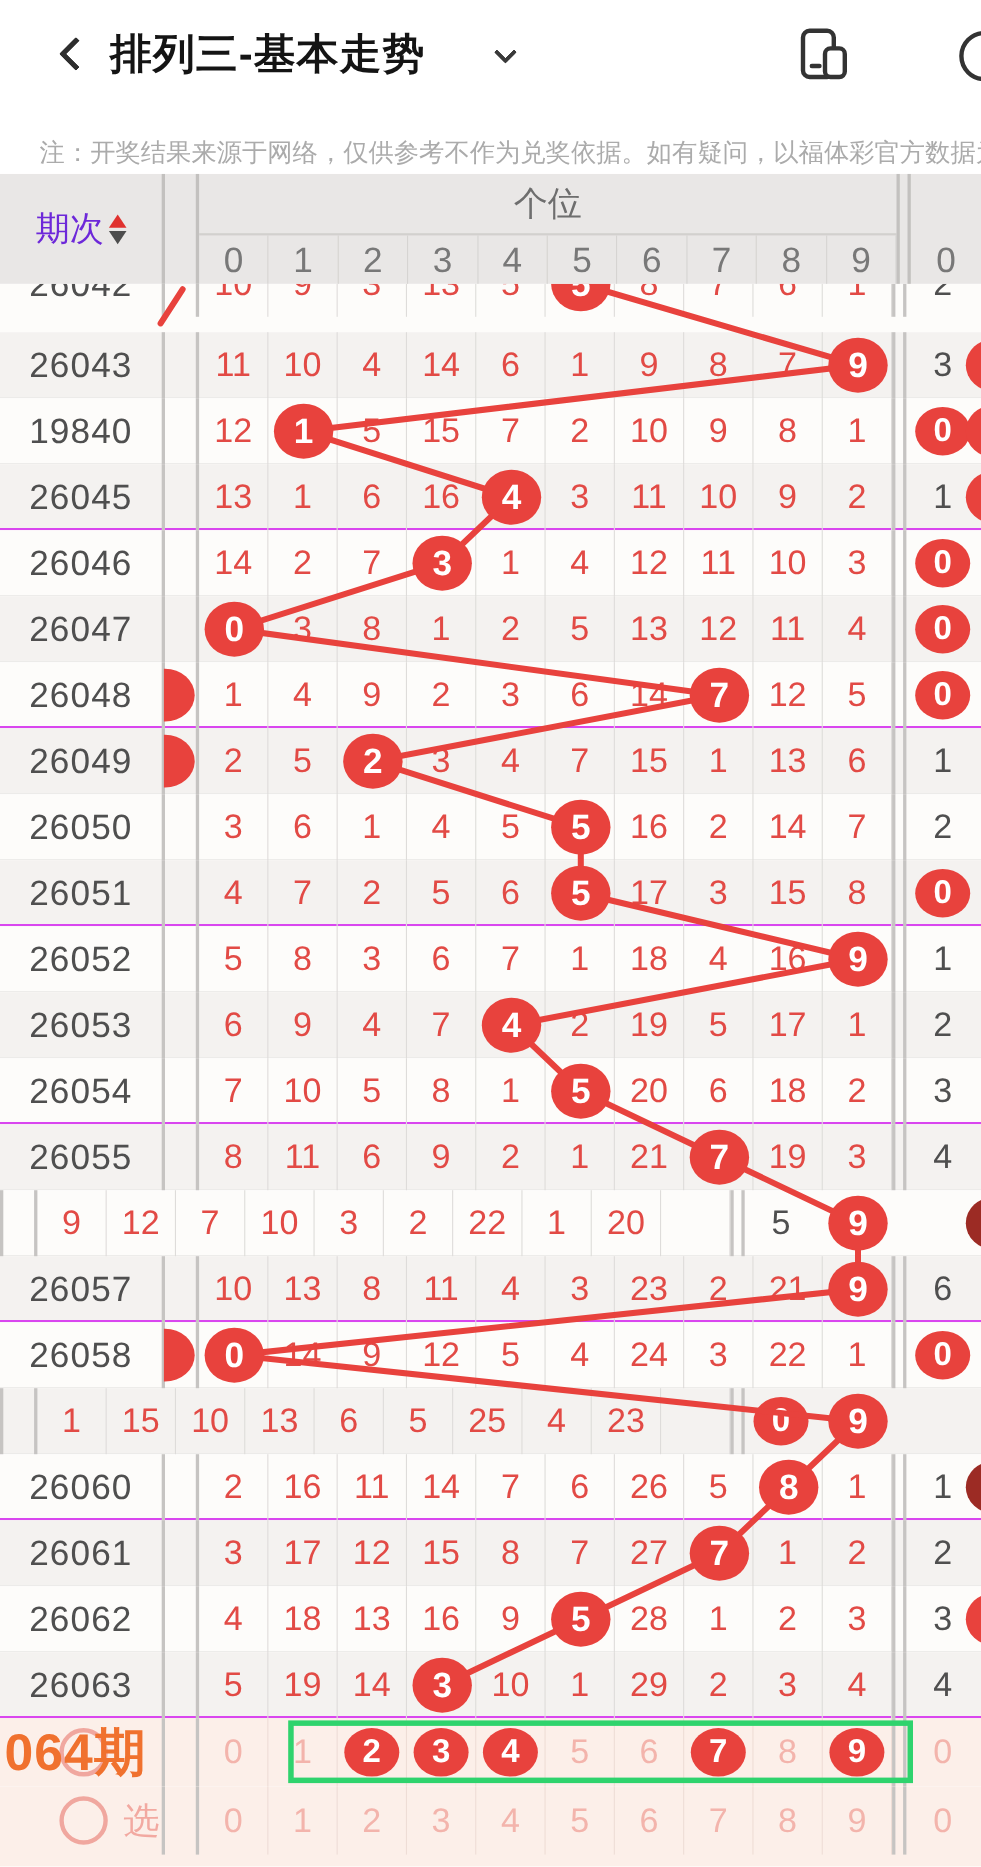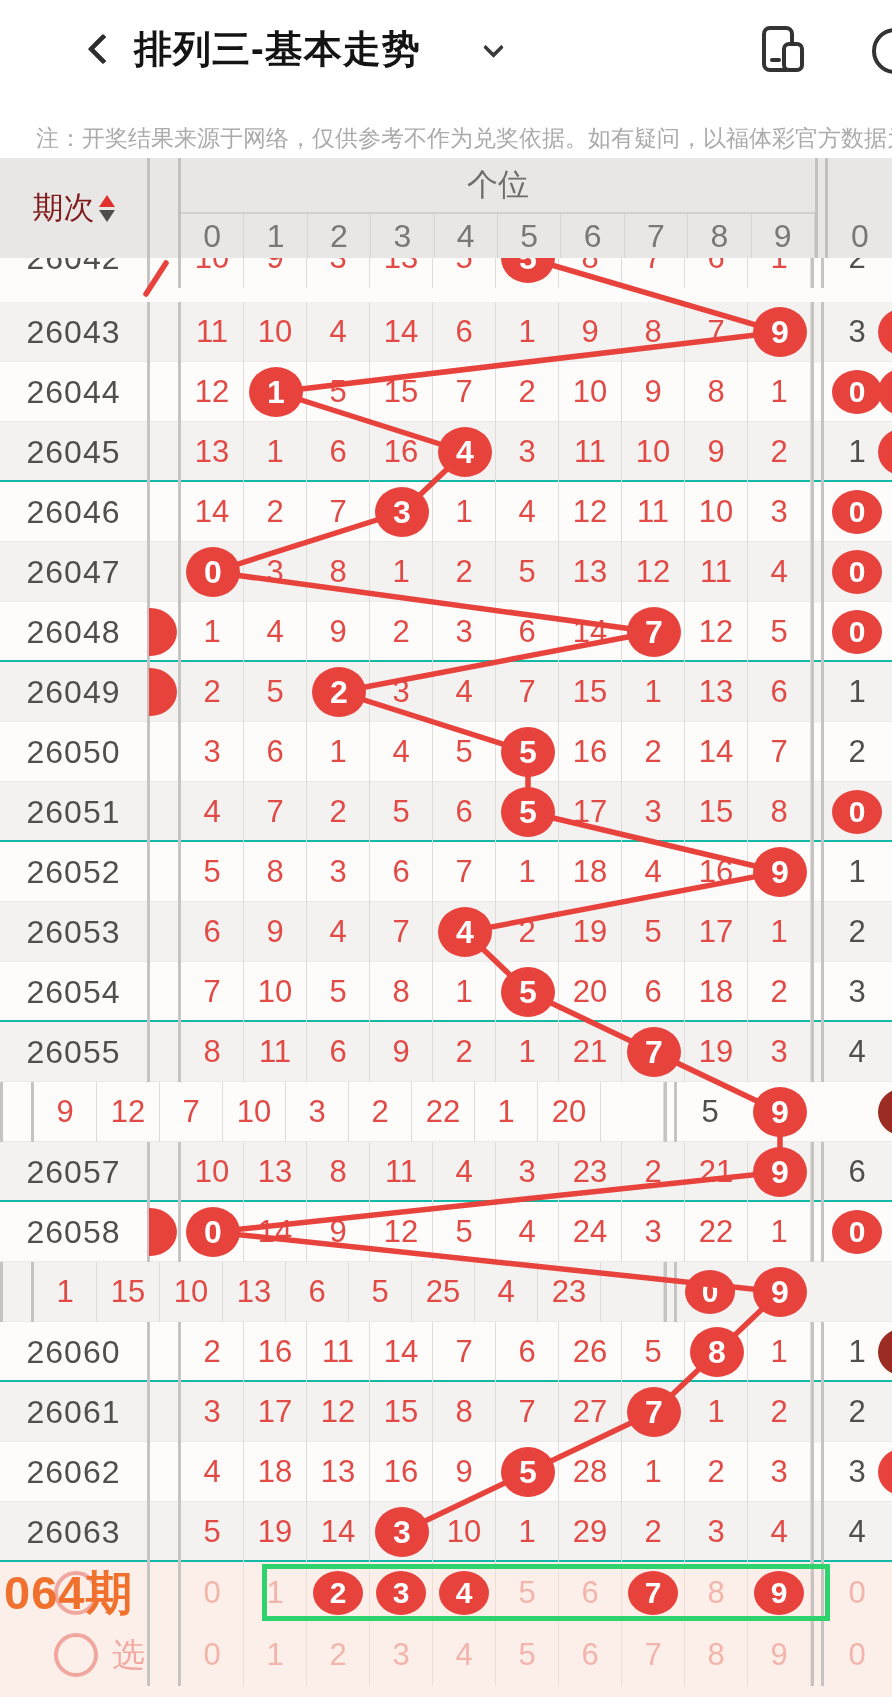--- a/index.html
+++ b/index.html
@@ -1,58 +1,58 @@
 <!DOCTYPE html>
 <html><head>
 <meta charset="utf-8">
 <style>
   * { margin:0; padding:0; box-sizing:border-box; }
   html,body { background:#ffffff; }
   body { font-family:"Liberation Sans","DejaVu Sans",sans-serif; }
   #app { position:relative; width:892px; height:1697px; background:#fff; overflow:hidden; }
 
   
-  .navbar { position:relative; height:100px; background:#fff; z-index:20;margin-left:34px; }
+  .navbar { position:relative; height:100px; background:#fff; z-index:20; }
   .back-chev { position:absolute; left:58px; top:38px; width:22px; height:22px;
     border-left:5px solid #2e2e2e; border-bottom:5px solid #2e2e2e; transform:rotate(45deg); border-radius:2px; }
   .nav-title { position:absolute; left:100px; top:24px; font-size:38px; font-weight:bold; color:#141414; letter-spacing:1px; }
   .dd-chev { position:absolute; left:452px; top:40px; width:15px; height:15px;
     border-right:4px solid #3a3a3a; border-bottom:4px solid #3a3a3a; transform:rotate(45deg); border-radius:2px; }
   .icon-multiwin { position:absolute; left:728px; top:26px; width:46px; height:50px; }
   .mw-big { position:absolute; left:0; top:0; width:32px; height:46px; border:4px solid #333; border-radius:8px; background:#fff; }
   .mw-dash { position:absolute; left:8px; top:32px; width:11px; height:4px; background:#333; border-radius:2px; }
   .mw-small { position:absolute; left:20px; top:16px; width:22px; height:30px; border:4px solid #333; border-radius:7px; background:#fff; }
   .icon-partcircle { position:absolute; right:-26px; top:28px; width:46px; height:46px; border:4px solid #333; border-radius:50%; background:#fff; }
 
   
   .notice { height:58px; background:#fff; white-space:nowrap; overflow:hidden;
     font-size:23px; color:#ababab; padding-left:36px; line-height:76px; z-index:20; position:relative; }
 
   
   .thead { position:relative; height:100px; background:#e9e7e6; z-index:10; }
   .h-period { width:147px; height:100px; display:flex; align-items:center; justify-content:center;
-    font-size:31px; color:#7f1d1d; position:absolute; left:0; top:0; }
+    font-size:31px; color:#6d28d9; position:absolute; left:0; top:0; }
   .sortgrp { display:inline-block; margin-left:4px; }
   .tri { width:0; height:0; border-left:8px solid transparent; border-right:8px solid transparent; display:block; }
   .tri-up { border-bottom:12px solid #e0312e; margin-bottom:3px; }
   .tri-dn { border-top:12px solid #4d4d4d; }
   .h-sliver { width:34px; height:100px; margin-left:147px; border-left:3px solid #c3c1bf; border-right:3px solid #c3c1bf; }
   .h-right-block { position:absolute; left:181px; top:0; width:711px; height:100px; }
   .h-group { position:absolute; left:0; top:0; width:634px; height:56px; display:flex; align-items:center; justify-content:center;
     font-size:31px; color:#6e6e6e; border-bottom:2px solid #d2d0ce; }
   .h-digits { position:absolute; left:0; top:56px; width:634px; height:44px; display:flex; }
   .h-digit { width:63.4px; text-align:center; font-size:32px; color:#787878; line-height:44px; border-right:1px solid #d6d4d2; }
   .h-gdiv { position:absolute; left:634px; top:0; width:13px; height:100px; border-left:3px solid #c3c1bf; border-right:3px solid #c3c1bf; }
   .h-rcell { position:absolute; left:647px; top:56px; width:64px; height:44px; text-align:center; font-size:32px; color:#787878; line-height:44px; }
 
   
   .tbody { position:relative; }
   .row { display:flex; width:892px; height:60px; background:#fdfcfa; border-bottom:1px solid #eceae8; }
   .row.alt { background:#f4f2f0; }
-  .row.sep3 { border-bottom:2px solid #14b8a6; }
+  .row.sep3 { border-bottom:2px solid #d946ef; }
   .row.clipped { height:44px; overflow:hidden; border-bottom:none; }
   .row-inner { display:flex; width:892px; height:60px; }
   .row.clipped .row-inner { margin-top:-30px; }
   .period { width:147px; display:flex; align-items:center; justify-content:center;
     font-size:32px; color:#4f4f4f; letter-spacing:1px; }
   .sliver { width:34px; border-left:3px solid #c6c4c2; border-right:3px solid #c6c4c2; }
   .cell { width:63px; display:flex; align-items:center; justify-content:center;
     font-size:31px; color:#e24a45; border-right:1px solid #dedcda; }
   .gdiv { width:13px; border-left:3px solid #c6c4c2; border-right:3px solid #c6c4c2; }
   .rcell { width:66px; display:flex; align-items:center; justify-content:center; font-size:31px; color:#4f4f4f; }
@@ -157,21 +157,21 @@
           <div class="cell">9</div>
           <div class="cell">8</div>
           <div class="cell">7</div>
           <div class="cell"></div>
           <div class="gdiv"></div>
           <div class="rcell">3</div>
         </div>
       </div>
       <div class="row">
         <div class="row-inner">
-          <div class="period">26044</div>
+          <div class="period">19840</div>
           <div class="sliver"></div>
           <div class="cell">12</div>
           <div class="cell"></div>
           <div class="cell">5</div>
           <div class="cell">15</div>
           <div class="cell">7</div>
           <div class="cell">2</div>
           <div class="cell">10</div>
           <div class="cell">9</div>
           <div class="cell">8</div>

